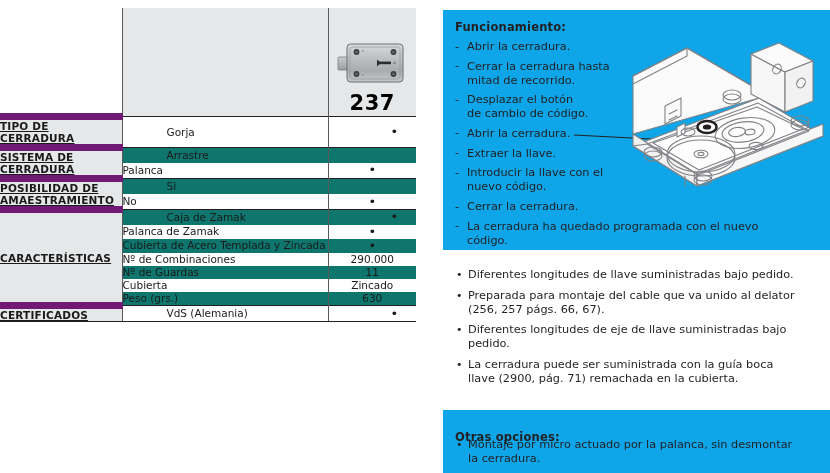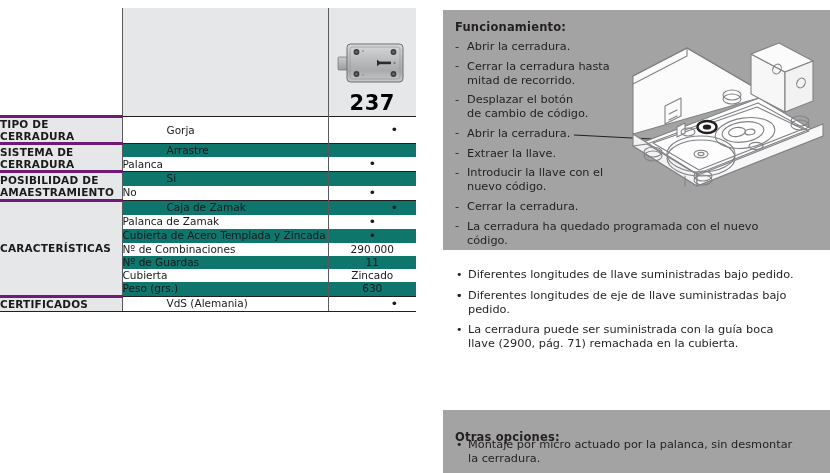--- a/index.html
+++ b/index.html
@@ -80,21 +80,22 @@
 
   
   td.lbl {
     background: #e6e7e8;
     font-weight: bold;
     font-size: 9px;
     letter-spacing: 0.2px;
     color: #000;
     padding: 2px 0 2px 8px;
     line-height: 1.15;
-    border-top: 3px solid #701a75;
+    border-top: 7px solid #701a75;
+    text-decoration: underline;
   }
 
   td.feat {
     padding: 1px 0 1px 7px;
     border-left: 1px solid #58595b;
     font-size: 10.5px;
     line-height: 1.25;
     white-space: nowrap;
   }
   td.val {
@@ -112,21 +113,21 @@
   
   #right-panel {
     position: absolute;
     left: 443px;
     top: 0;
     width: 387px;
     height: 473px;
   }
   .gray-box {
     position: absolute;
-    background: #a3a3a3;
+    background: #0ea5e9;
     left: 0;
     width: 387px;
   }
   #box-funcionamiento { top: 10px; height: 240px; }
   #box-otras { top: 410px; height: 63px; }
 
   .box-title {
     font-weight: bold;
     font-size: 11.5px;
     color: #231f20;
@@ -392,21 +393,21 @@
 
       <g>
         <ellipse cx="82" cy="99" rx="9.5" ry="6" fill="#ffffff" stroke="#231f20" stroke-width="2.4"></ellipse>
         <ellipse cx="82" cy="99" rx="4.2" ry="2.6" fill="#231f20"></ellipse>
       </g>
     </svg>
   </div>
 
   <ul class="bullets" id="bullets-main">
       <li><span class="bul">•</span><span>Diferentes longitudes de llave suministradas bajo pedido.</span></li>
-      <li><span class="bul">•</span></li>
+      <li><span class="bul">•</span><span>Preparada para montaje del cable que va unido al delator<br>(256, 257 págs. 66, 67).</span></li>
       <li><span class="bul">•</span><span>Diferentes longitudes de eje de llave suministradas bajo<br>pedido.</span></li>
       <li><span class="bul">•</span><span>La cerradura puede ser suministrada con la guía boca<br>llave (2900, pág. 71) remachada en la cubierta.</span></li>
     </ul>
 
   <div class="gray-box" id="box-otras">
     <div class="box-title">Otras opciones:</div>
     <ul class="bullets" id="bullets-otras">
         <li><span class="bul">•</span><span>Montaje por micro actuado por la palanca, sin desmontar<br>la cerradura.</span></li>
       </ul>
   </div>

